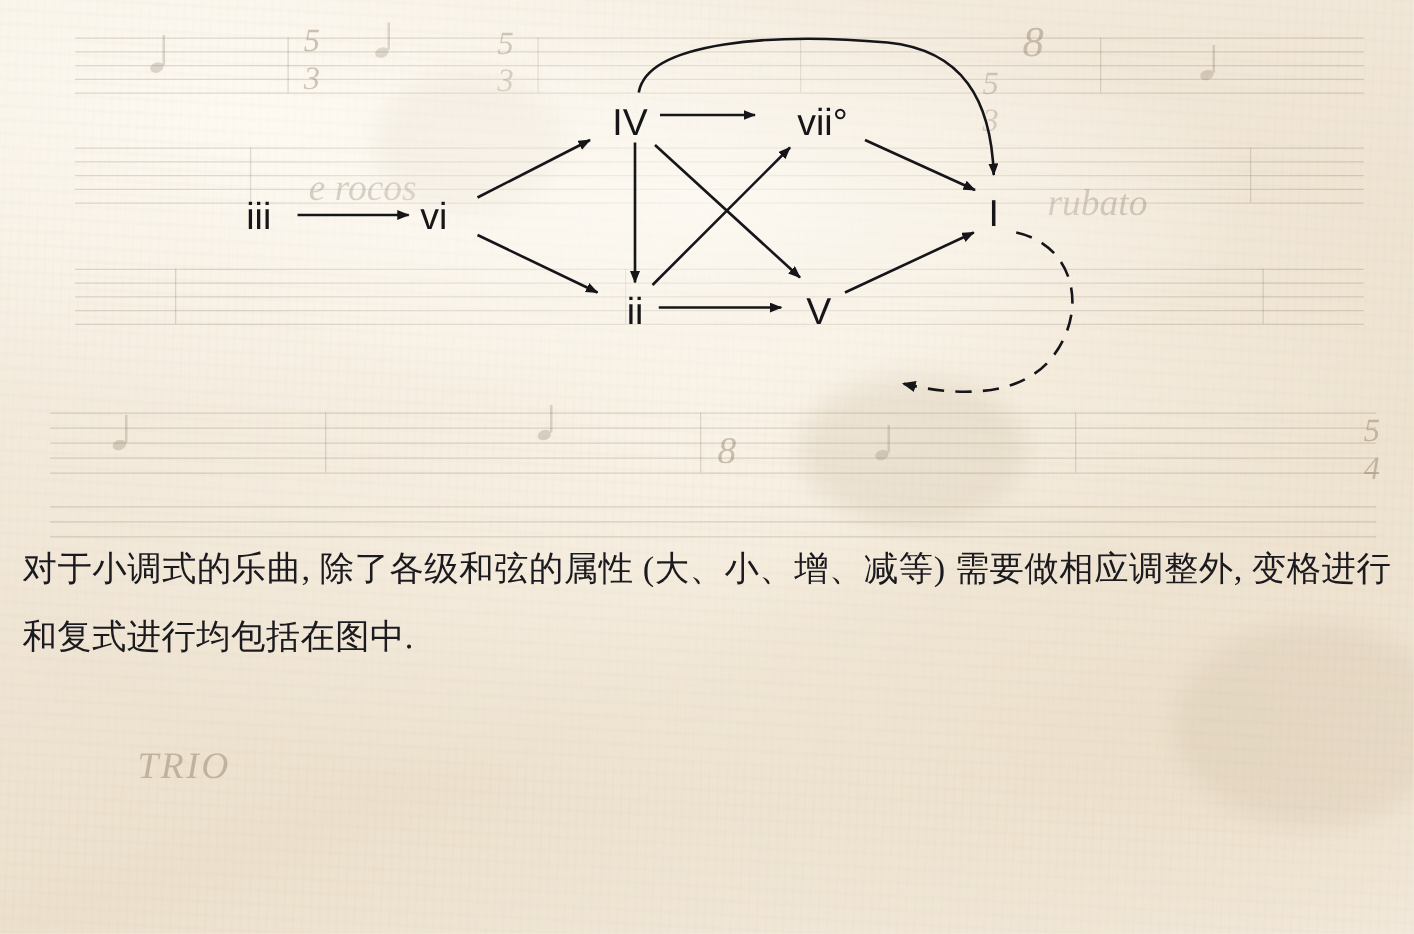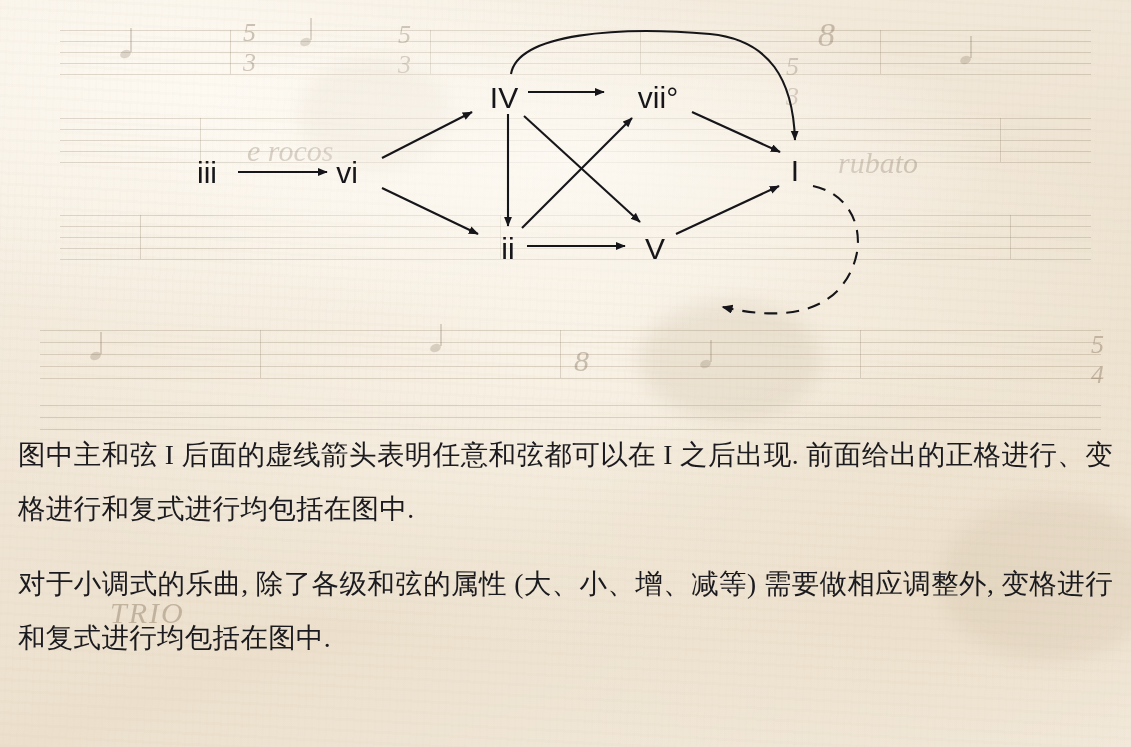--- a/index.html
+++ b/index.html
@@ -241,15 +241,14 @@
       <text x="504" y="108">IV</text>
       <text x="658" y="108">vii°</text>
       <text x="508" y="259">ii</text>
       <text x="655" y="259">V</text>
       <text x="795" y="181">I</text>
     </g>
   </svg>
 </div>
 
 <div id="body-text">
-  <p class="para">图中主和弦 I 后面的虚线箭头表明任意和弦都可以在 I 之后出现. 前面给出的正格进行、变格进行和复式进行均包括在图中.</p>
   <p class="para">对于小调式的乐曲, 除了各级和弦的属性 (大、小、增、减等) 需要做相应调整外, 变格进行和复式进行均包括在图中.</p>
 </div>
 
 </body></html>

